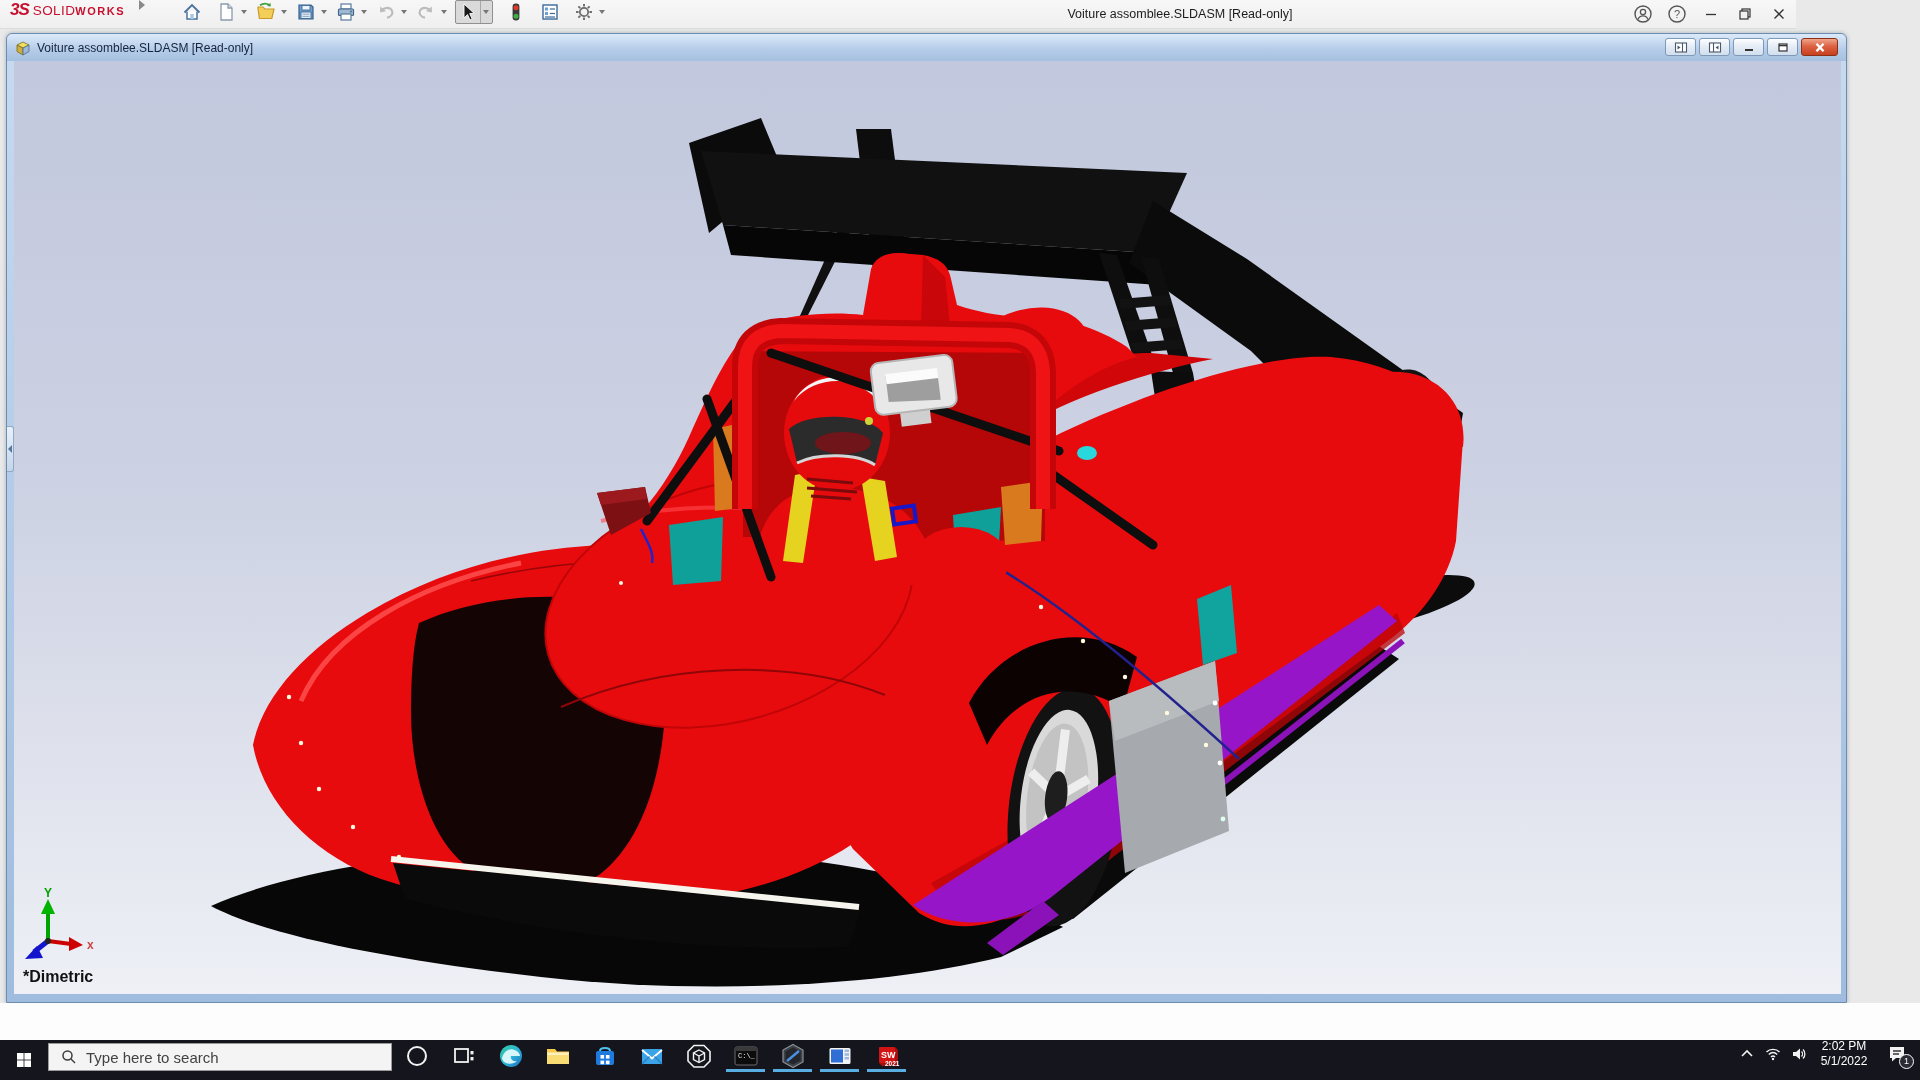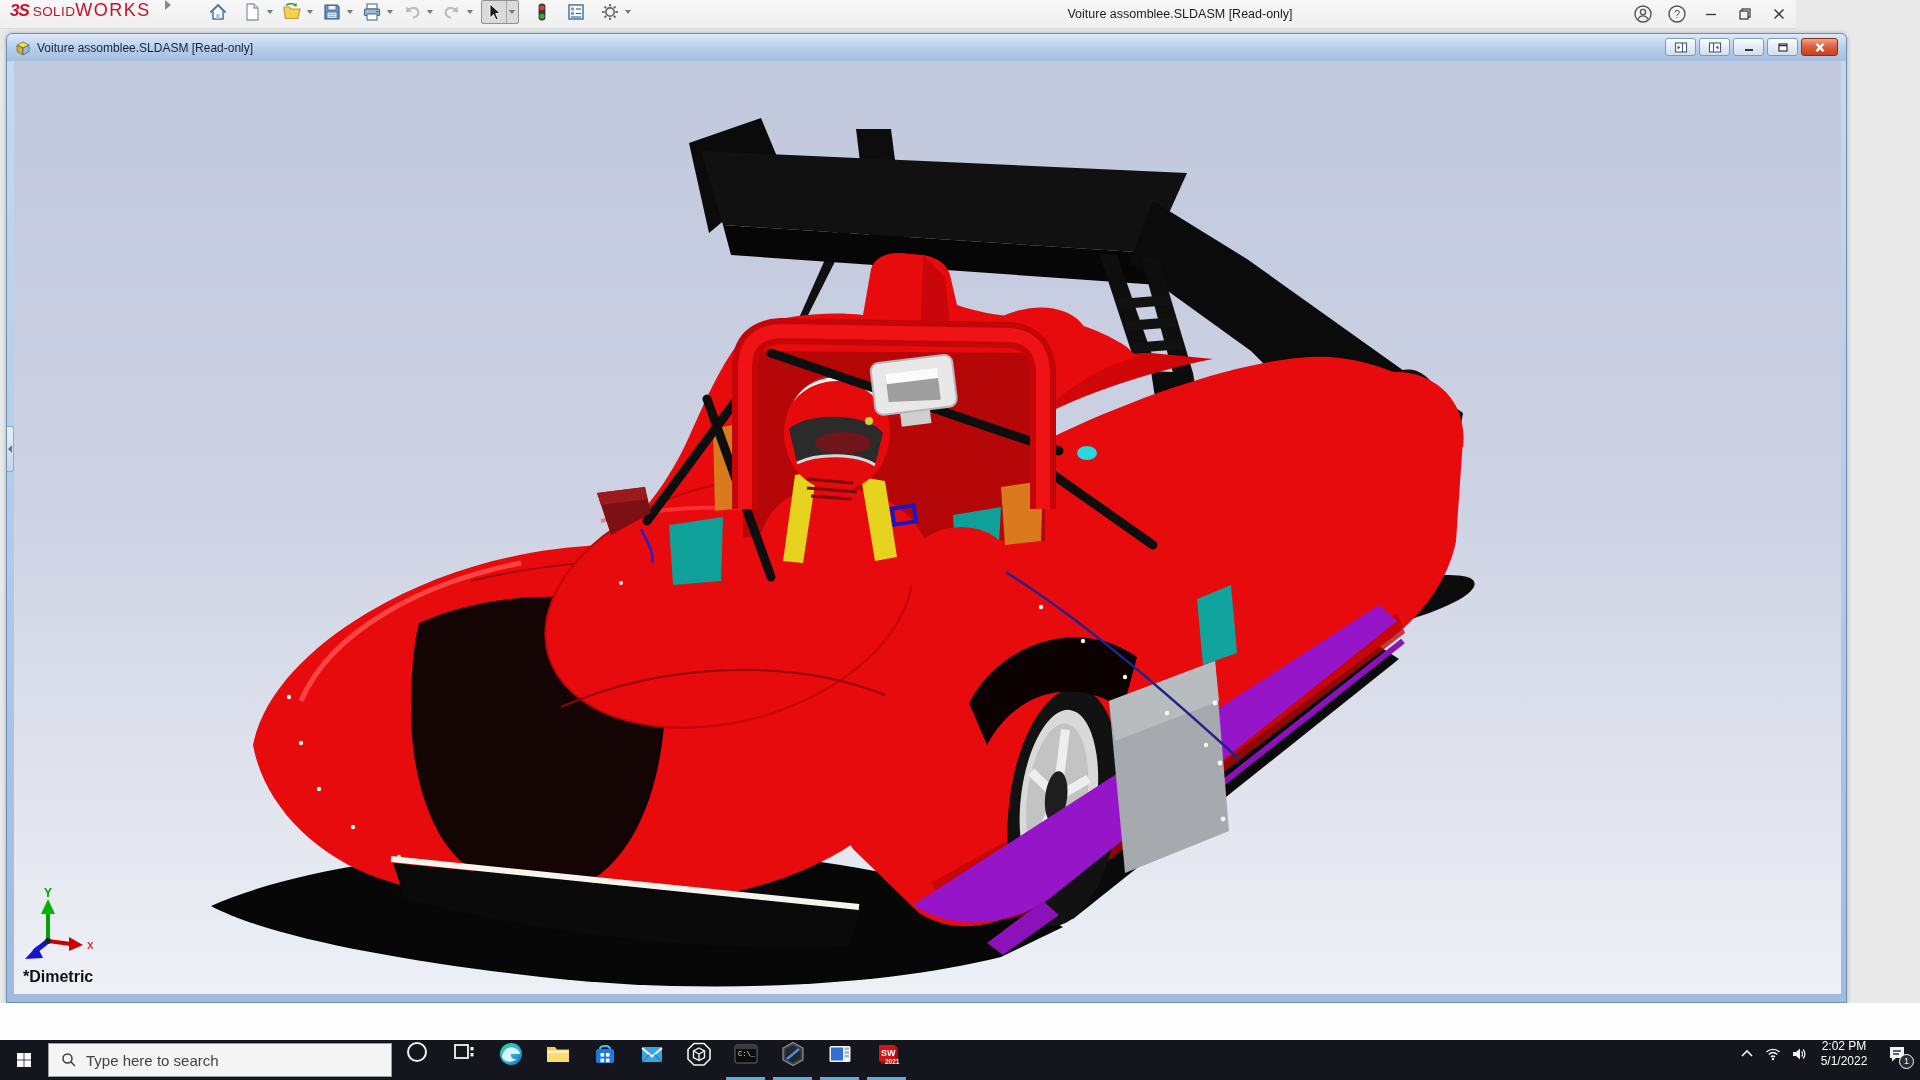--- a/index.html
+++ b/index.html
@@ -6,21 +6,21 @@
   html,body { width:1920px; height:1080px; overflow:hidden;
     font-family:"Liberation Sans", sans-serif; background:#e9e9e9; }
 
   
   .titlebar { position:absolute; left:0; top:0; width:1796px; height:29px;
     background:linear-gradient(#f7f7f7,#efefef); border-bottom:1px solid #dcdcdc;
     display:flex; align-items:flex-start; }
   .brand { display:flex; align-items:baseline; padding:0 6px 0 10px; }
   .brand .mark { color:#c8102e; font-weight:bold; font-style:italic; font-size:17px; letter-spacing:-1px; margin-right:4px; }
   .brand .bold { color:#c8102e; font-weight:normal; font-size:13.5px; letter-spacing:.4px; }
-  .brand .light { color:#c8102e; font-weight:normal; font-size:18px; letter-spacing:1.5px; }
+  .brand .light { color:#c8102e; font-weight:bold; font-size:11px; letter-spacing:1.5px; }
   .flyout { width:0; height:0; border-top:5px solid transparent; border-bottom:5px solid transparent;
     border-left:6px solid #8a8a8a; margin:0 8px; }
   .toolbar { display:flex; align-items:center; margin-left:26px; }
   .tb-btn { width:26px; height:24px; display:flex; align-items:center; justify-content:center; border-radius:2px; }
   .tb-dd { width:0; height:0; border-left:3.5px solid transparent; border-right:3.5px solid transparent;
     border-top:4px solid #777; margin:0 6px 0 2px; }
   .tb-gap { width:8px; }
   .sel-group { display:flex; align-items:center; background:#dadada; border:1px solid #909090; border-radius:2px; height:24px; margin:0 2px; }
   .sel-group .tb-btn { width:24px; }
   .sel-group .dd-seg { width:12px; height:22px; display:flex; align-items:center; justify-content:center; border-left:1px solid #a8a8a8; }
@@ -48,27 +48,27 @@
     background:linear-gradient(#e9f1fa,#c4d6ea); border:1px solid #8fa9c6; border-left:none; border-radius:0 3px 3px 0;
     display:flex; align-items:center; justify-content:center; }
   .splitter-arrow { width:0; height:0; border-top:4px solid transparent; border-bottom:4px solid transparent; border-right:4px solid #5a7799; }
 
   
   .status-strip { position:absolute; left:0; top:1003px; width:1920px; height:37px; background:#fdfdfd; }
 
   
   .taskbar { position:absolute; left:0; top:1040px; width:1920px; height:40px; background:#15151e; }
   .start-btn { position:absolute; left:0; top:0; width:48px; height:40px; display:flex; align-items:center; justify-content:center; }
-  .search-box { position:absolute; left:48px; top:3px; width:344px; height:34px; background:#f4f4f4;
+  .search-box { position:absolute; left:48px; top:3px; width:344px; height:28px; background:#f4f4f4;
     border:1px solid #9a9a9a; display:flex; align-items:center; }
   .search-box input { border:none; outline:none; background:transparent; font-size:15px; color:#333;
     font-family:"Liberation Sans",sans-serif; width:260px; }
   .search-box input::placeholder { color:#424242; opacity:1; }
   .tb-icons { position:absolute; left:393px; top:0; height:40px; display:flex; }
-  .tb-cell { width:47px; height:40px; position:relative; display:flex; justify-content:center; }
+  .tb-cell { width:47px; height:32px; position:relative; display:flex; align-items:center; justify-content:center; }
   .run-bar { position:absolute; left:4px; bottom:0; width:39px; height:3px; background:#58aee0; }
   .tray { position:absolute; right:2px; top:0; height:28px; display:flex; align-items:center; }
   .tray-cell { width:26px; height:40px; display:flex; align-items:center; justify-content:center; }
   .clock { width:64px; text-align:center; color:#fff; font-size:12px; line-height:15px; }
   .notif { width:42px; position:relative; display:flex; align-items:center; justify-content:center; height:40px; }
   .badge { position:absolute; right:4px; bottom:5px; width:15px; height:15px; border-radius:50%;
     background:#2b2b33; border:1.5px solid #fff; color:#fff; font-size:9px; line-height:12px; text-align:center; }
 
   .icon16 { width:16px; height:16px; } .icon20 { width:20px; height:20px; }
   .icon24 { width:24px; height:24px; } .icon28 { width:28px; height:28px; }

